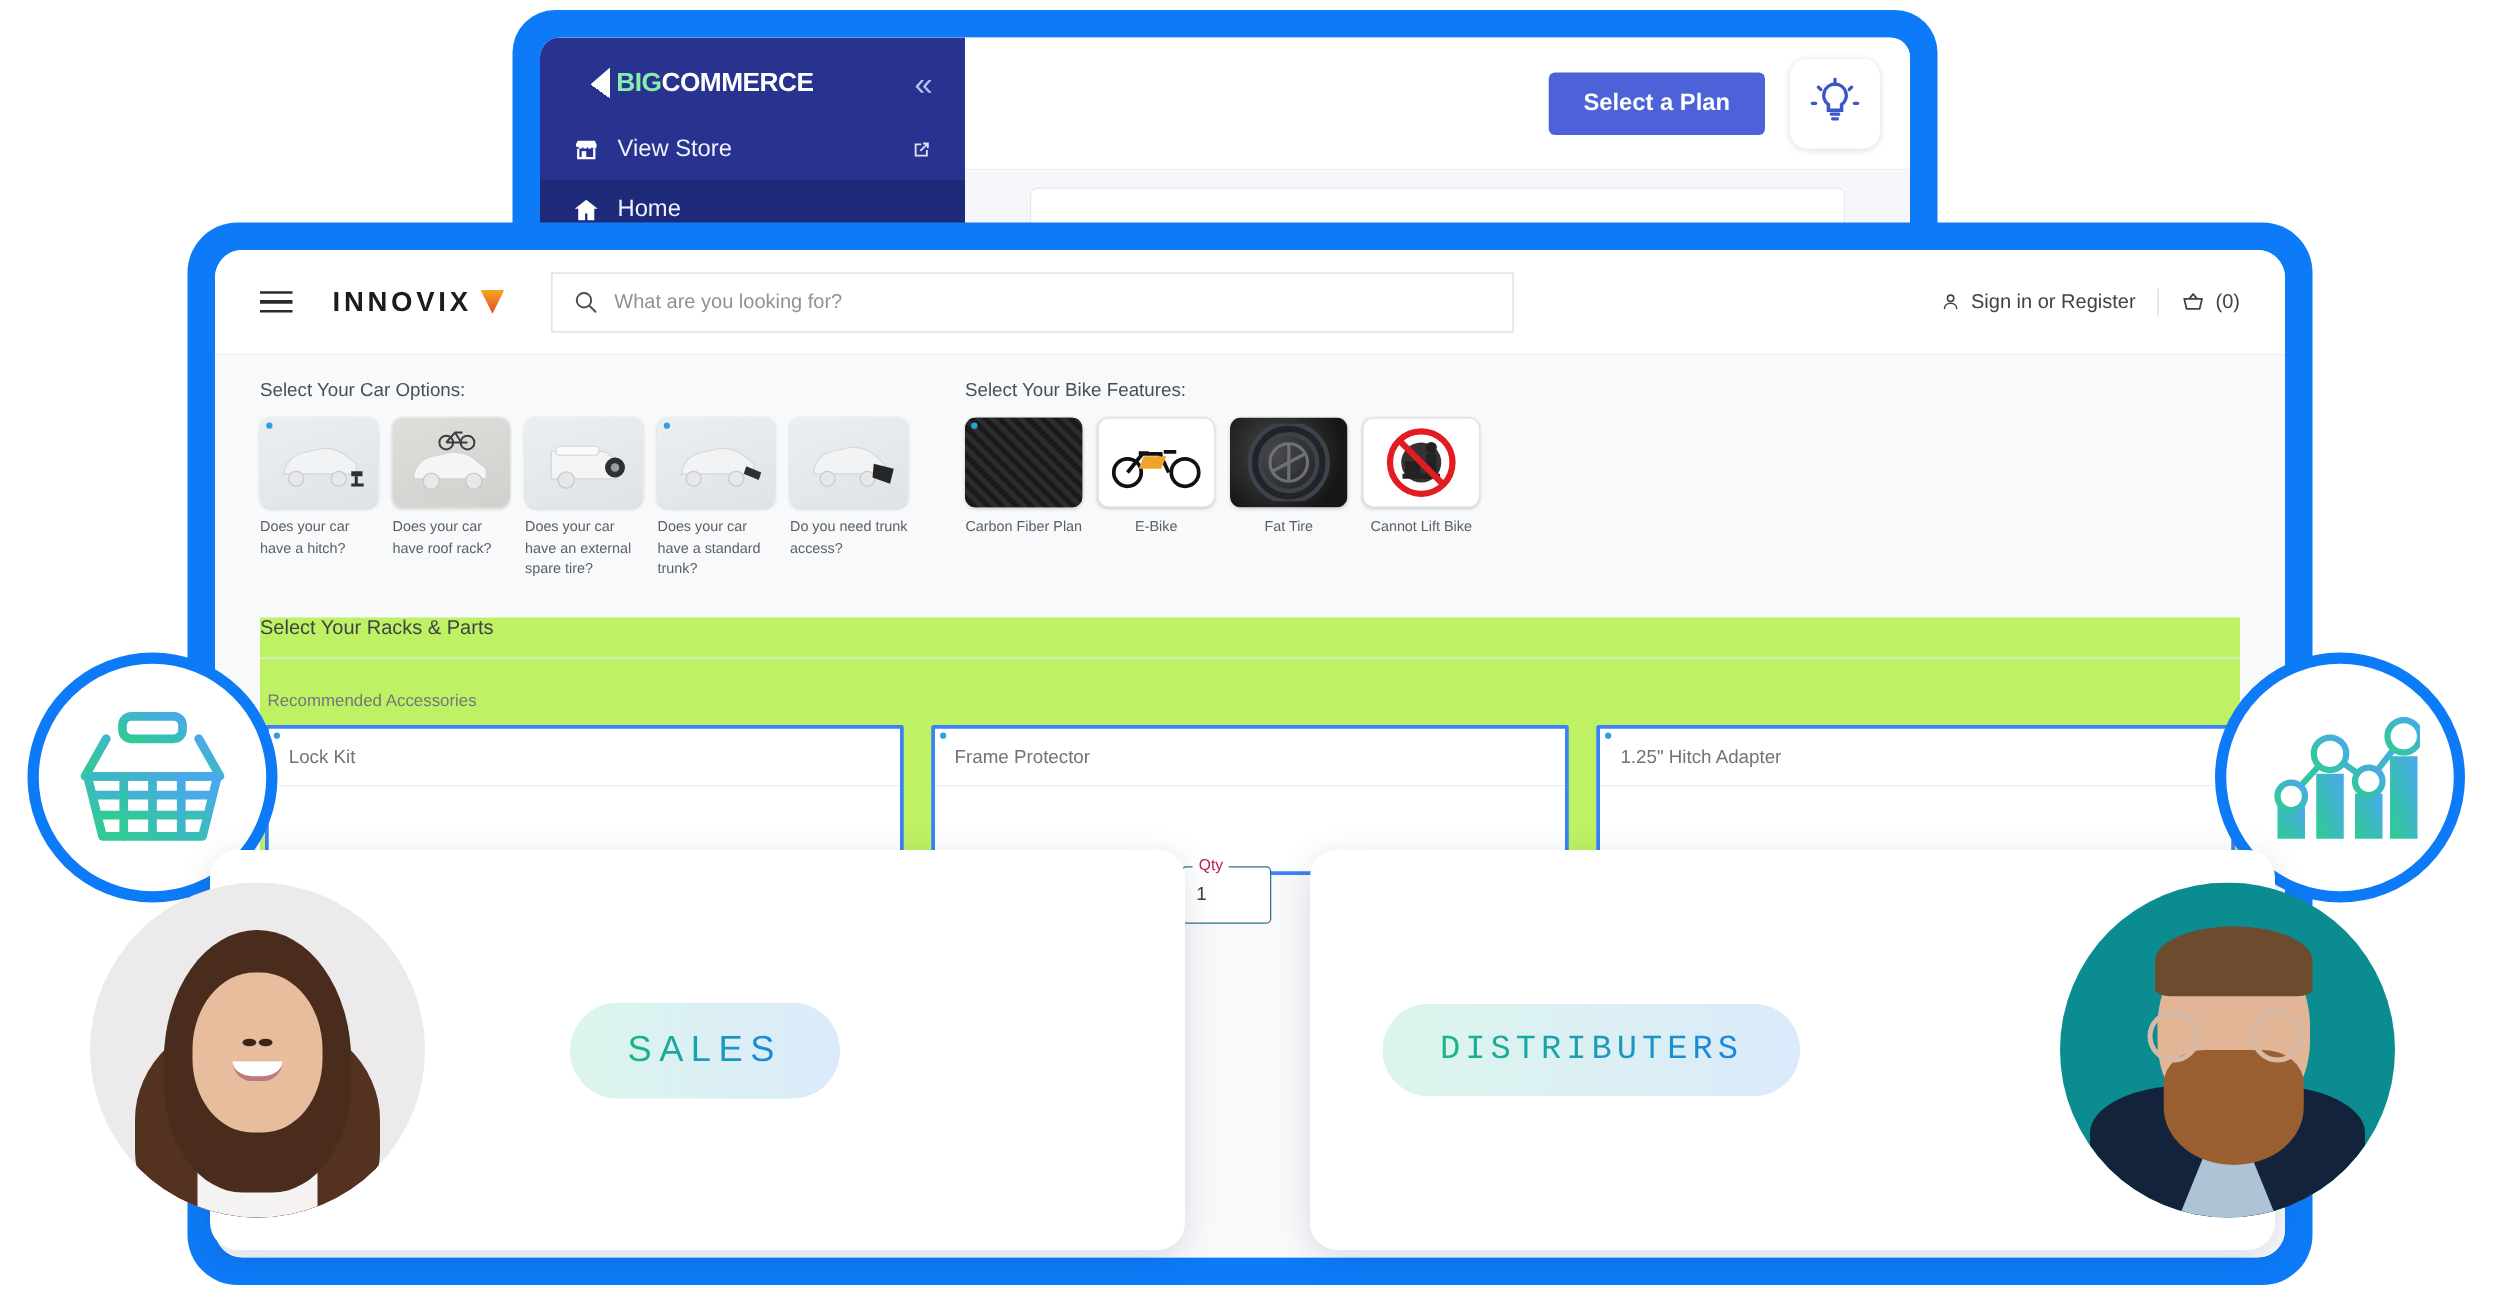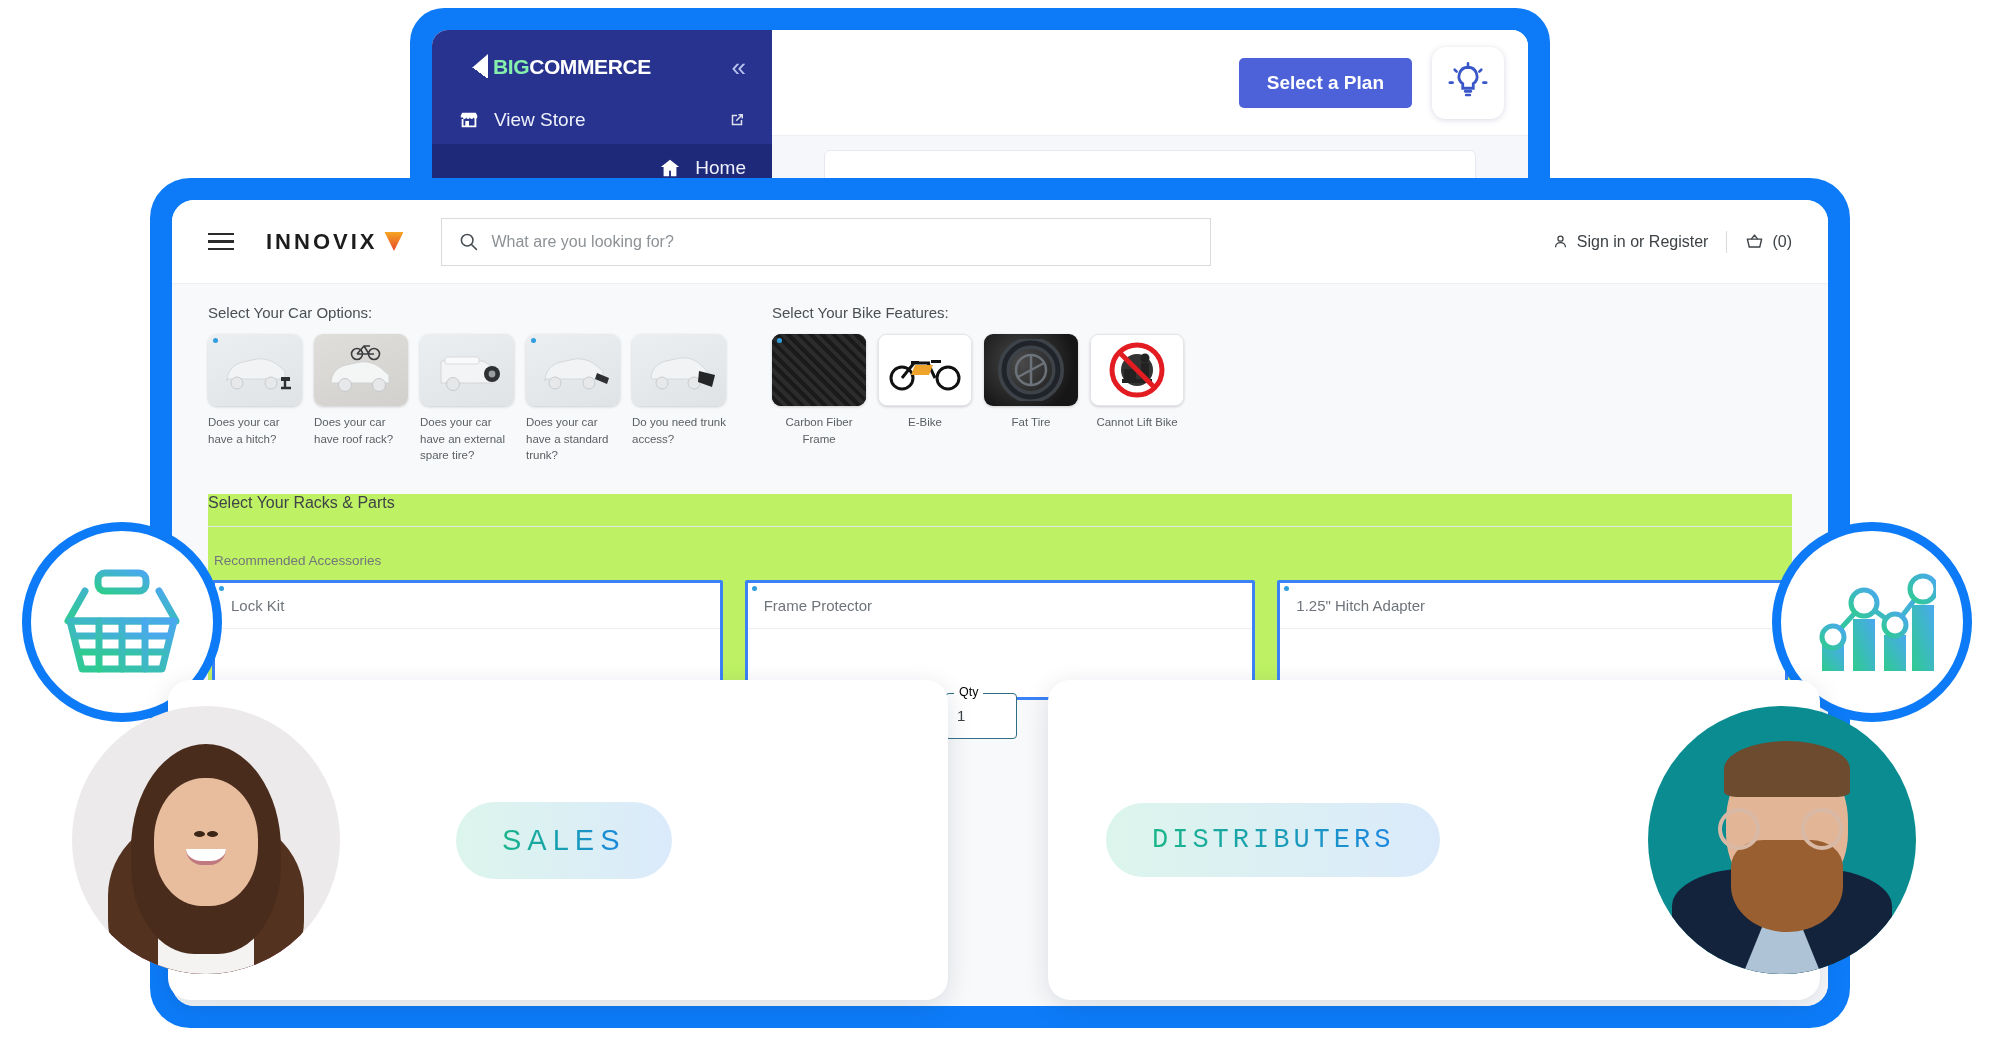--- a/index.html
+++ b/index.html
@@ -35,21 +35,21 @@
     background:
       linear-gradient(36deg, transparent 0 48%, #fff 48% 100%);
     clip-path: polygon(0% 100%, 100% 0%, 100% 100%);
     margin-right: 3px;
   }
   .bc-word { font-size: 21px; font-weight: 700; letter-spacing: -0.4px; color:#fff; }
   .bc-word .big { color: #86efac; }
   .bc-collapse { font-size: 26px; color: #b9c2ee; line-height: 1; }
   .bc-navitem {
     display: flex; align-items: center; gap: 14px;
-    padding: 13px 26px; font-size: 19px; color: #eef1fb; justify-content: flex-end;
+    padding: 13px 26px; font-size: 19px; color: #eef1fb;
   }
   .bc-navitem.active { background: #1e2a79; }
   .bc-icn { width: 22px; height: 22px; flex: none; display:block; }
   .bc-ext { margin-left: auto; width: 18px; height: 18px; opacity: .85; }
   .bc-navgap { height: 16px; }
 
   .bc-main { flex: 1; background: #fff; position: relative; }
   .bc-topbar {
     height: 106px; display: flex; align-items: center;
     justify-content: flex-end; padding-right: 30px; gap: 20px;
@@ -180,21 +180,21 @@
   .acc-body { height: 54px; }
 
   
   .qty-field {
     position: absolute; left: 945px; top: 693px; width: 72px; height: 46px;
     border: 1.5px solid #2f6f85; border-radius: 4px; background: #fff;
     z-index: 7;
   }
   .qty-legend {
     position: absolute; left: 8px; top: -9px; background: #fff;
-    padding: 0 5px; font-size: 12.5px; color: #000000;
+    padding: 0 5px; font-size: 12.5px; color: #be185d;
   }
   .qty-value { position: absolute; left: 11px; top: 13px; font-size: 15px; color: #3a3f43; }
 
   
   .badge-circle {
     position: absolute; width: 200px; height: 200px; border-radius: 50%;
     background: #fff; border: 9px solid #0d7bf7;
     display: flex; align-items: center; justify-content: center;
     z-index: 12;
   }
@@ -446,21 +446,21 @@
 
           <div class="opt-group bikes">
             <div class="grp-title">Select Your Bike Features:</div>
             <div class="tiles">
 
               <div class="tile-wrap">
                 <div class="tile">
                   <span class="dot"></span>
                   <div class="carbon"></div>
                 </div>
-                <div class="tile-label">Carbon Fiber Frame</div>
+                <div class="tile-label">Carbon Fiber Plan</div>
               </div>
 
 
               <div class="tile-wrap">
                 <div class="tile white">
                   <div class="photo-white">
                     <svg width="76" height="44" viewBox="0 0 76 44">
                       <g stroke="#111" stroke-width="3" fill="none">
                         <circle cx="15" cy="30" r="11"></circle>
                           <circle cx="61" cy="30" r="11"></circle>

